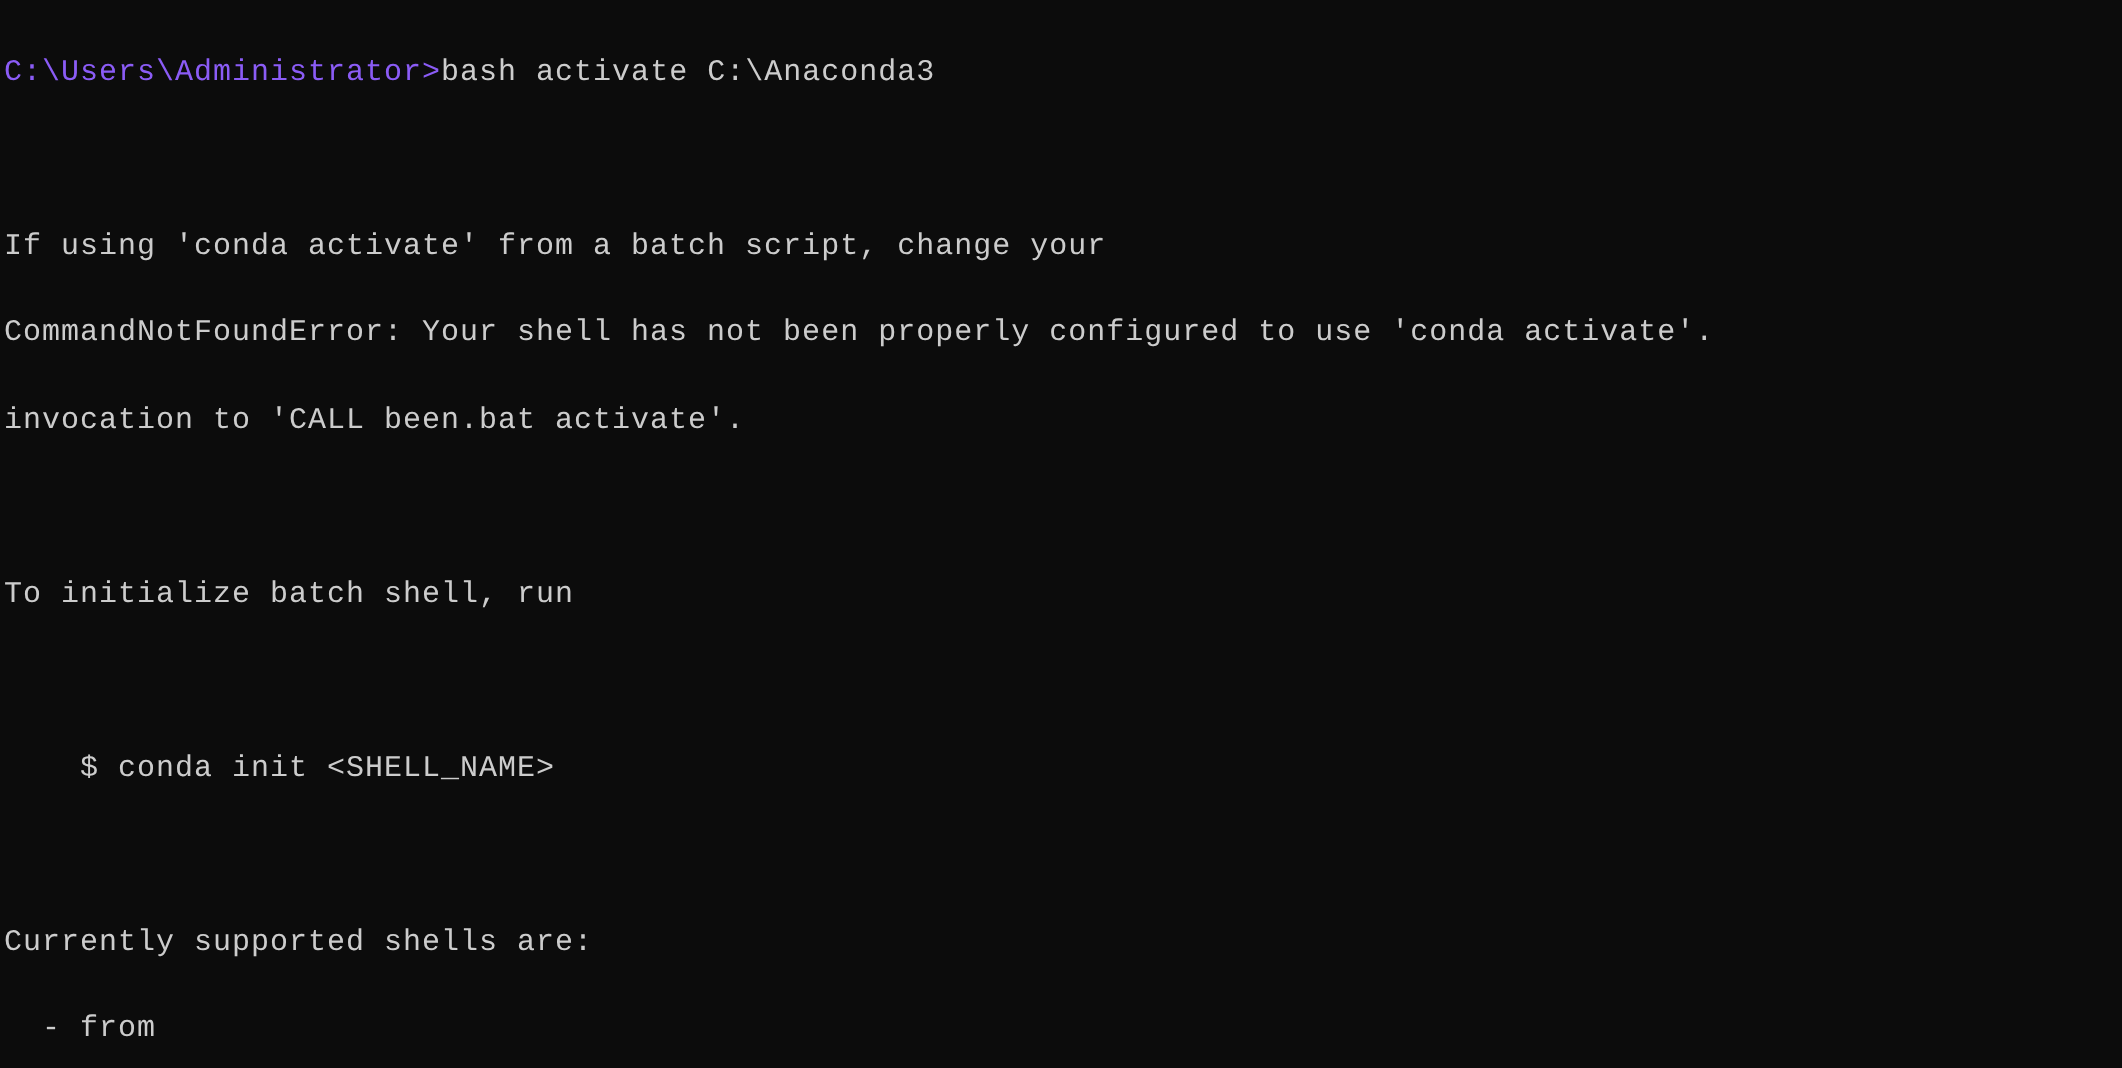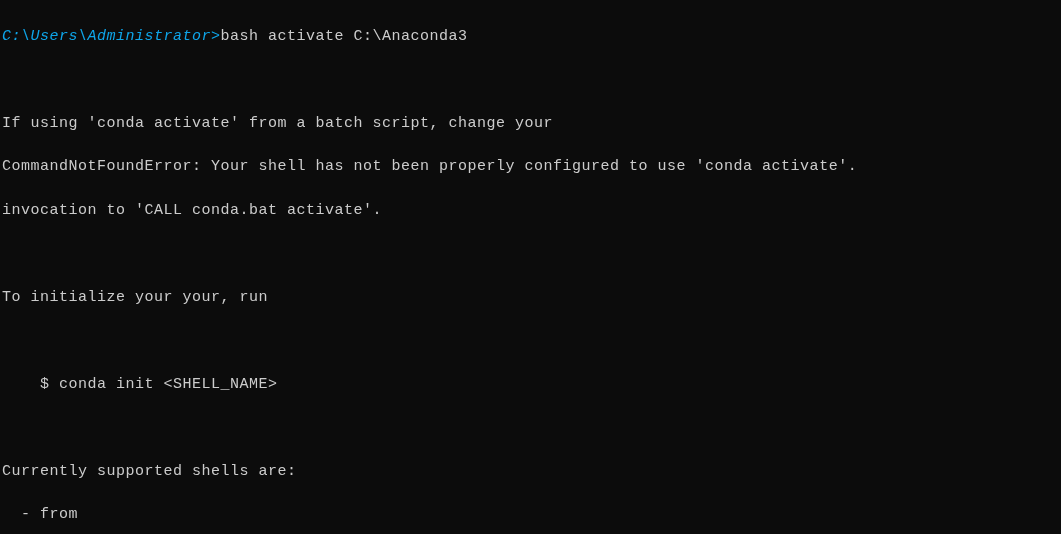--- a/index.html
+++ b/index.html
@@ -21,44 +21,43 @@
     }
     .terminal {
       white-space: pre;
       font-family: Consolas, 'Courier New', monospace;
     }
     .line {
       display: block;
       min-height: 1.45em;
     }
     .prompt-path {
-      color: #0ea5e9;
-      font-style: italic;
+      color: #8b5cf6;
     }
     .prompt-command {
       color: #cccccc;
     }
     .error-text {
       color: #cccccc;
     }
     .shell-item {
       color: #cccccc;
     }
   </style>
 </head>
 <body>
 
 <div class="terminal">
 <span class="line"><span class="prompt-path">C:\Users\Administrator&gt;</span><span class="prompt-command">bash activate C:\Anaconda3</span></span>
 <span class="line"> </span>
 <span class="line error-text">If using 'conda activate' from a batch script, change your</span>
 <span class="line error-text">CommandNotFoundError: Your shell has not been properly configured to use 'conda activate'.</span>
-<span class="line error-text">invocation to 'CALL conda.bat activate'.</span>
+<span class="line error-text">invocation to 'CALL been.bat activate'.</span>
 <span class="line"> </span>
-<span class="line">To initialize your your, run</span>
+<span class="line">To initialize batch shell, run</span>
 <span class="line"> </span>
 <span class="line">    $ conda init &lt;SHELL_NAME&gt;</span>
 <span class="line"> </span>
 <span class="line">Currently supported shells are:</span>
 <span class="line shell-item">  - from</span>
 
 
 
 
 

